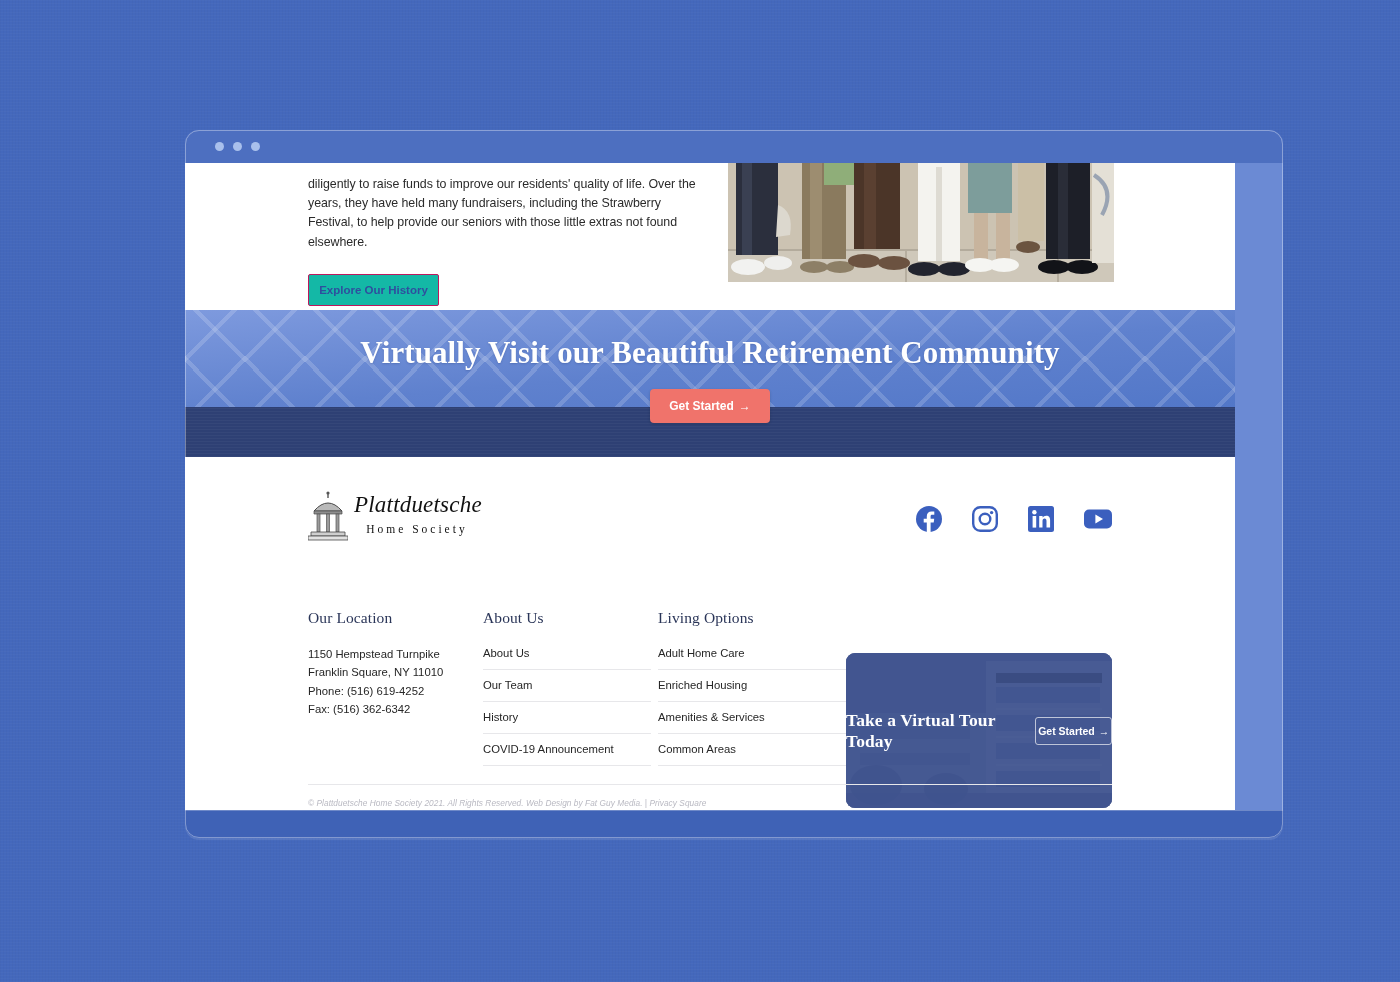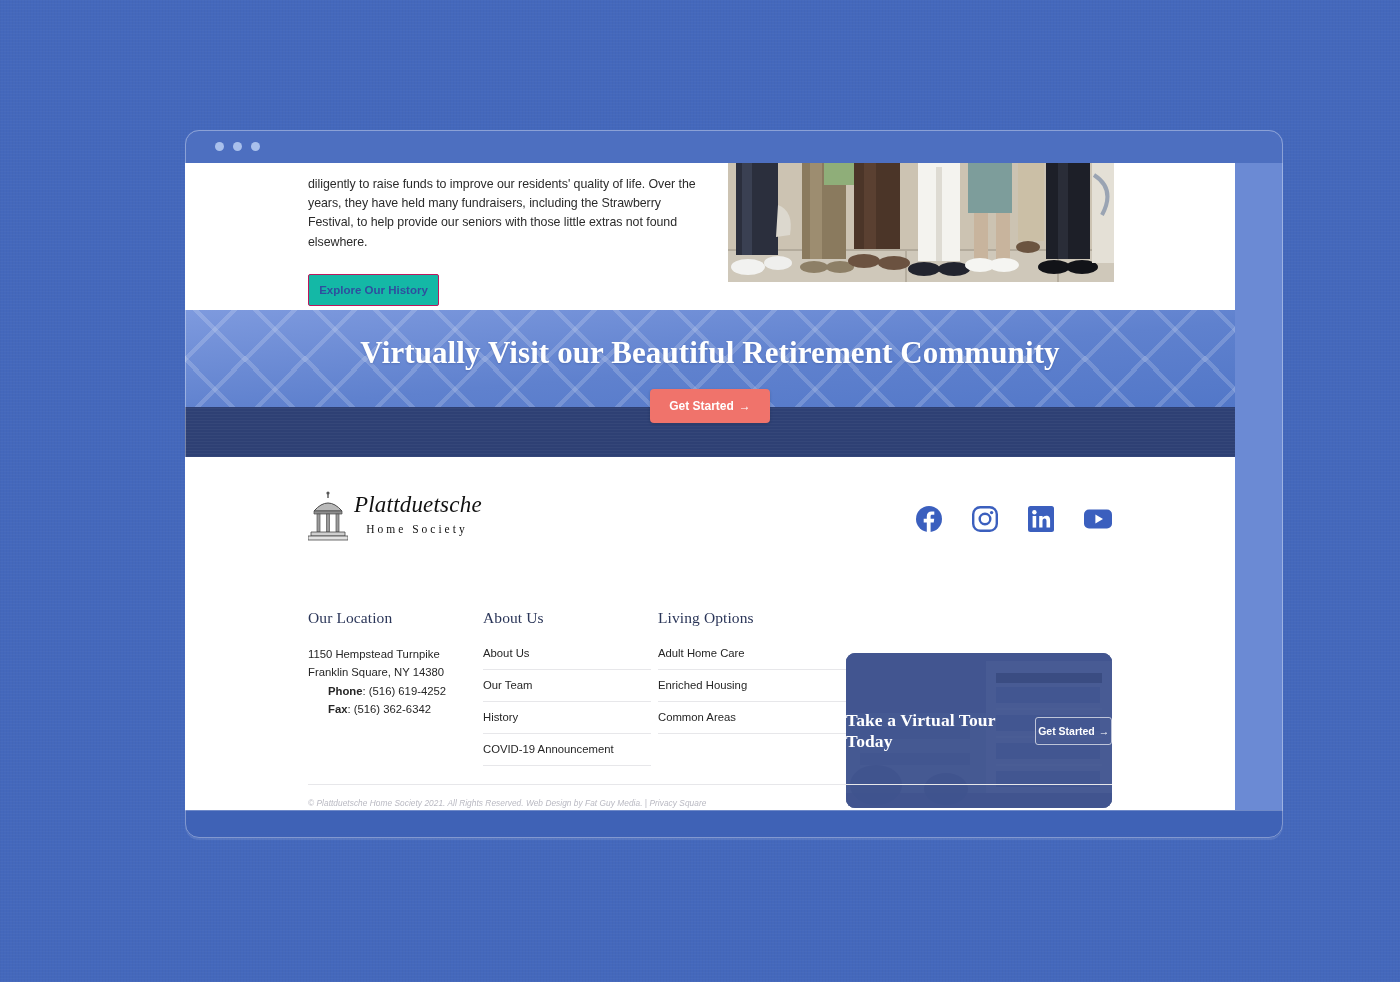--- a/index.html
+++ b/index.html
@@ -229,21 +229,21 @@
     font-size: 15.5px;
     color: #2a3558;
     margin-bottom: 18px;
     letter-spacing: 0.1px;
   }
   .addr-line {
     font-size: 11.3px;
     color: #262626;
     line-height: 1.62;
   }
-  .addr-line b { font-weight: bold; margin-left: 20px; }
+  .addr-line b { font-weight: normal; }
 
   .link-list { list-style: none; }
   .link-list li {
     font-size: 11.3px;
     color: #262626;
     padding: 9px 0 10px 0;
     border-bottom: 1px solid #e7e7ea;
     cursor: pointer;
   }
   .link-list li:first-child { padding-top: 2px; }
@@ -457,21 +457,21 @@
             </svg>
           </span>
         </div>
       </div>
 
       <div class="footer-cols">
 
         <div class="col">
           <div class="col-title">Our Location</div>
           <div class="addr-line">1150 Hempstead Turnpike</div>
-          <div class="addr-line">Franklin Square, NY 14380</div>
+          <div class="addr-line">Franklin Square, NY 11010</div>
           <div class="addr-line">
             <b>Phone</b><span>: (516) 619-4252</span>
           </div>
           <div class="addr-line">
             <b>Fax</b><span>: (516) 362-6342</span>
           </div>
         </div>
 
         <div class="col">
           <div class="col-title">About Us</div>
@@ -481,20 +481,21 @@
             <li>History</li>
             <li>COVID-19 Announcement</li>
           </ul>
         </div>
 
         <div class="col-wide">
           <div class="col-title">Living Options</div>
           <ul class="link-list">
             <li>Adult Home Care</li>
             <li>Enriched Housing</li>
+            <li>Amenities &amp; Services</li>
             <li>Common Areas</li>
           </ul>
         </div>
       </div>
 
       <div class="tour-card">
         <div class="tour-photo">
           <svg width="266" height="155" viewBox="0 0 266 155">
             <rect width="266" height="155" fill="#6e7ba0"></rect>
             <rect x="140" y="8" width="126" height="147" fill="#8d97b4"></rect>

